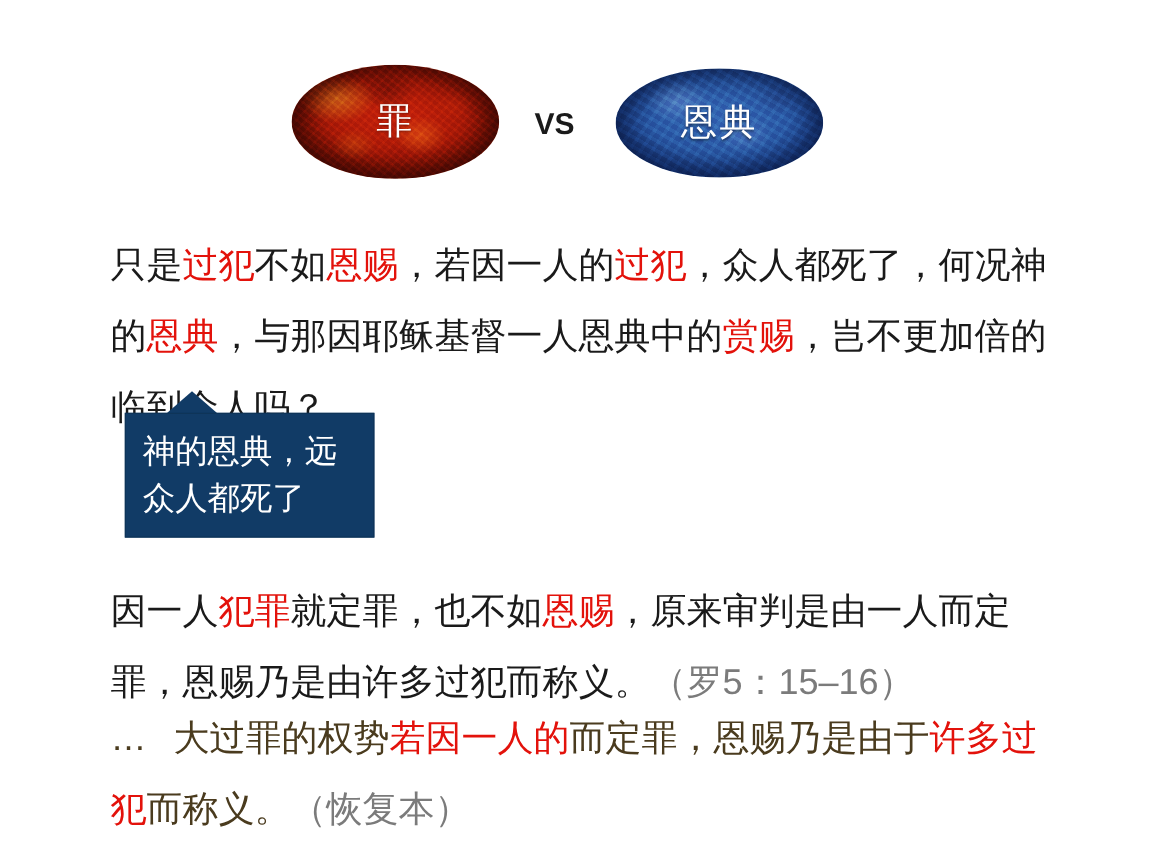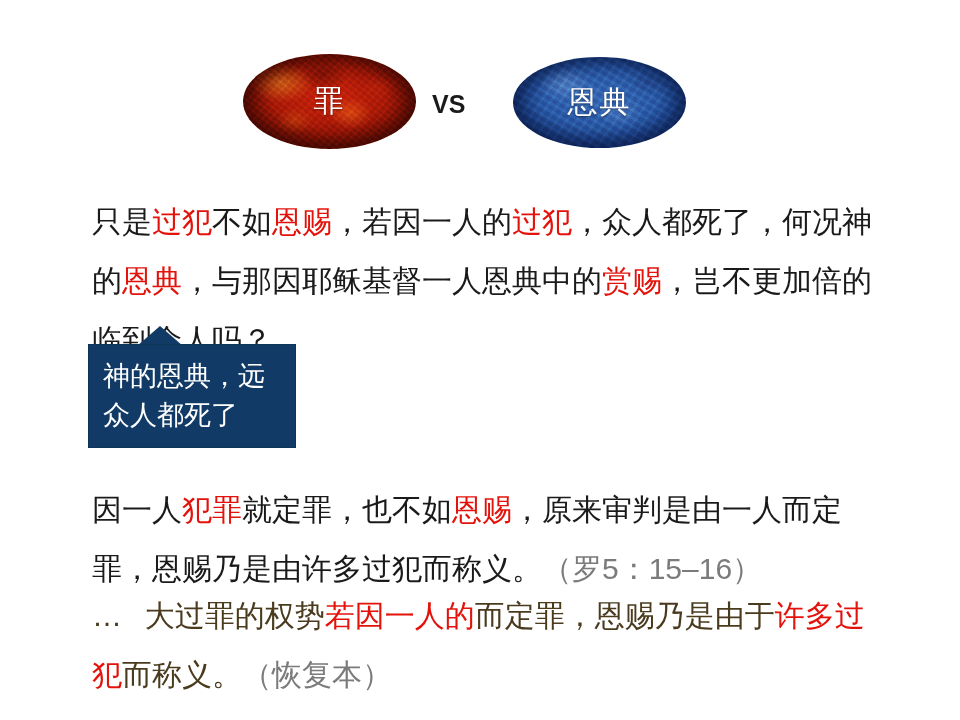--- a/index.html
+++ b/index.html
@@ -97,20 +97,21 @@
     mix-blend-mode: overlay;
     z-index: 2;
     pointer-events: none;
   }
 
   #vs-label {
     position: absolute;
     left: 432px;
     top: 90px;
     width: 60px;
+    text-align: center;
     font-size: 25px;
     font-weight: bold;
     color: #1a1a1a;
     font-family: "Liberation Sans", "DejaVu Sans", sans-serif;
   }
 
   
   .para {
     position: absolute;
     font-size: 30px;
@@ -136,21 +137,21 @@
     color: #4a3b1e;
   }
 
   .hl-red { color: #e3120b; }
   .ref-gray { color: #7b7b7b; }
   .dots { color: #4a3b1e; letter-spacing: 2px; }
 
   
   #callout {
     position: absolute;
-    left: 88px;
+    left: 104px;
     top: 344px;
     width: 208px;
     height: 104px;
     background: #113b66;
     border: 1px solid #0e3458;
     box-sizing: border-box;
     display: flex;
     flex-direction: column;
     justify-content: center;
     padding: 0 0 0 14px;

